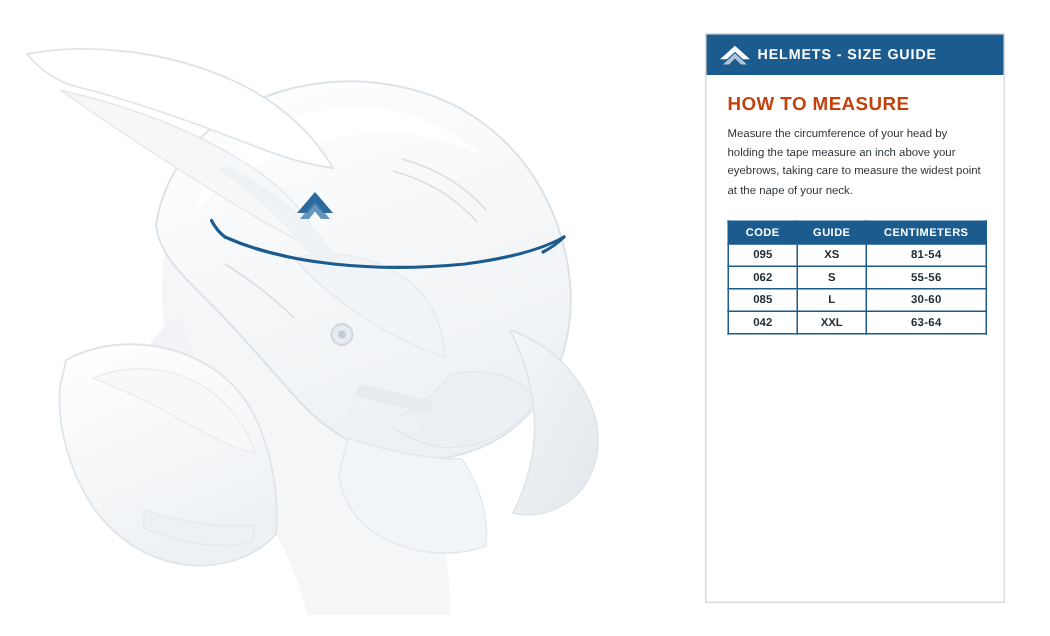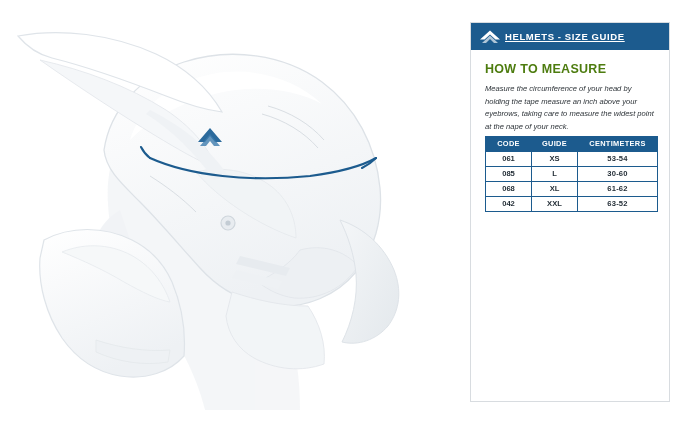--- a/index.html
+++ b/index.html
@@ -61,41 +61,39 @@
     flex: 0 0 auto;
     margin-right: 4px;
     display: block;
   }
   #guide-header .title {
     color: #ffffff;
     font-size: 9.5px;
     font-weight: bold;
     letter-spacing: 0.6px;
     white-space: nowrap;
-    text-decoration: underline;
   }
 
   #guide-body {
     padding: 12px 14px 0 14px;
   }
 
   #howto-title {
-    color: #4d7c0f;
+    color: #c2410c;
     font-size: 12.5px;
     font-weight: bold;
     letter-spacing: 0.3px;
     margin: 0 0 7px 0;
   }
 
   #howto-text {
     color: #2d3338;
     font-size: 7.6px;
     line-height: 1.65;
-    margin: 0 0 3px 0;
-    font-style: italic;
+    margin: 0 0 14px 0;
   }
 
   
   table {
     border-collapse: collapse;
     width: 172px;
     table-layout: fixed;
   }
   table th, table td {
     border: 1px solid #1c5b8e;
@@ -237,37 +235,37 @@
         </colgroup>
         <thead>
           <tr>
             <th>CODE</th>
             <th>GUIDE</th>
             <th>CENTIMETERS</th>
           </tr>
         </thead>
         <tbody>
           <tr>
-            <td>061</td>
+            <td>095</td>
             <td>XS</td>
-            <td class="cm">53-54</td>
+            <td class="cm">81-54</td>
+          </tr>
+          <tr>
+            <td>062</td>
+            <td>S</td>
+            <td class="cm">55-56</td>
           </tr>
           <tr>
             <td>085</td>
             <td>L</td>
             <td class="cm">30-60</td>
           </tr>
           <tr>
-            <td>068</td>
-            <td>XL</td>
-            <td class="cm">61-62</td>
-          </tr>
-          <tr>
             <td>042</td>
             <td>XXL</td>
-            <td class="cm">63-52</td>
+            <td class="cm">63-64</td>
           </tr>
         </tbody>
       </table>
     </div>
   </div>
 
 </div>
 
 </body></html>

